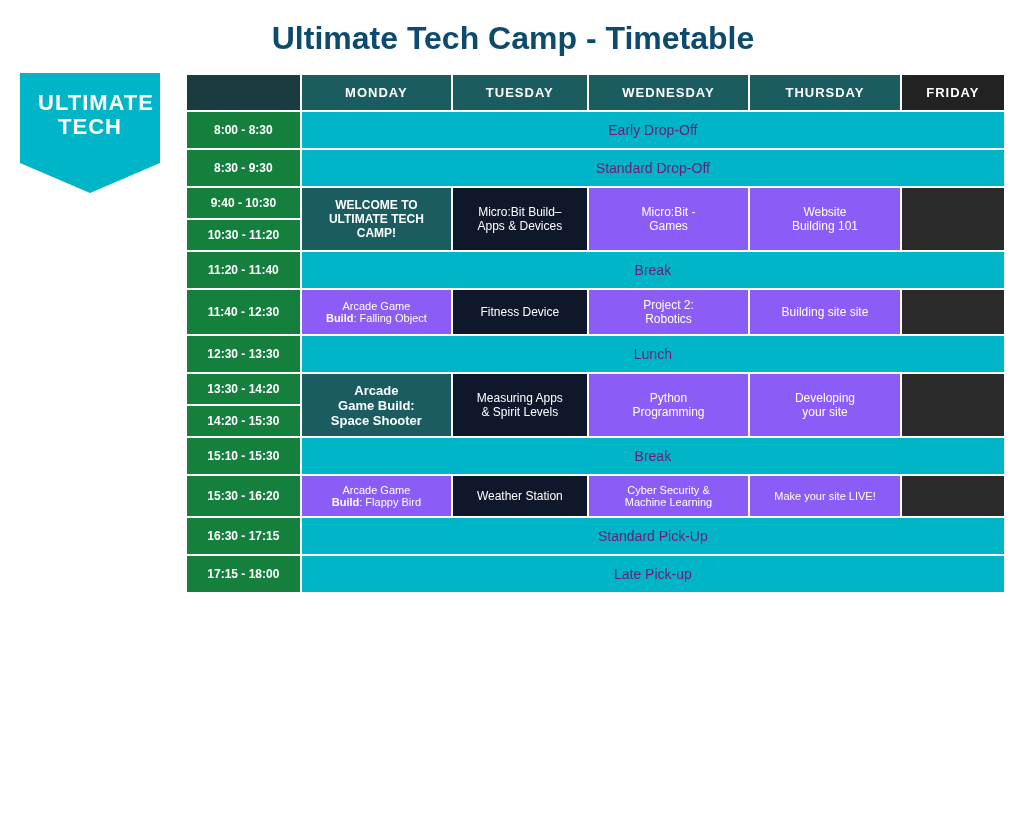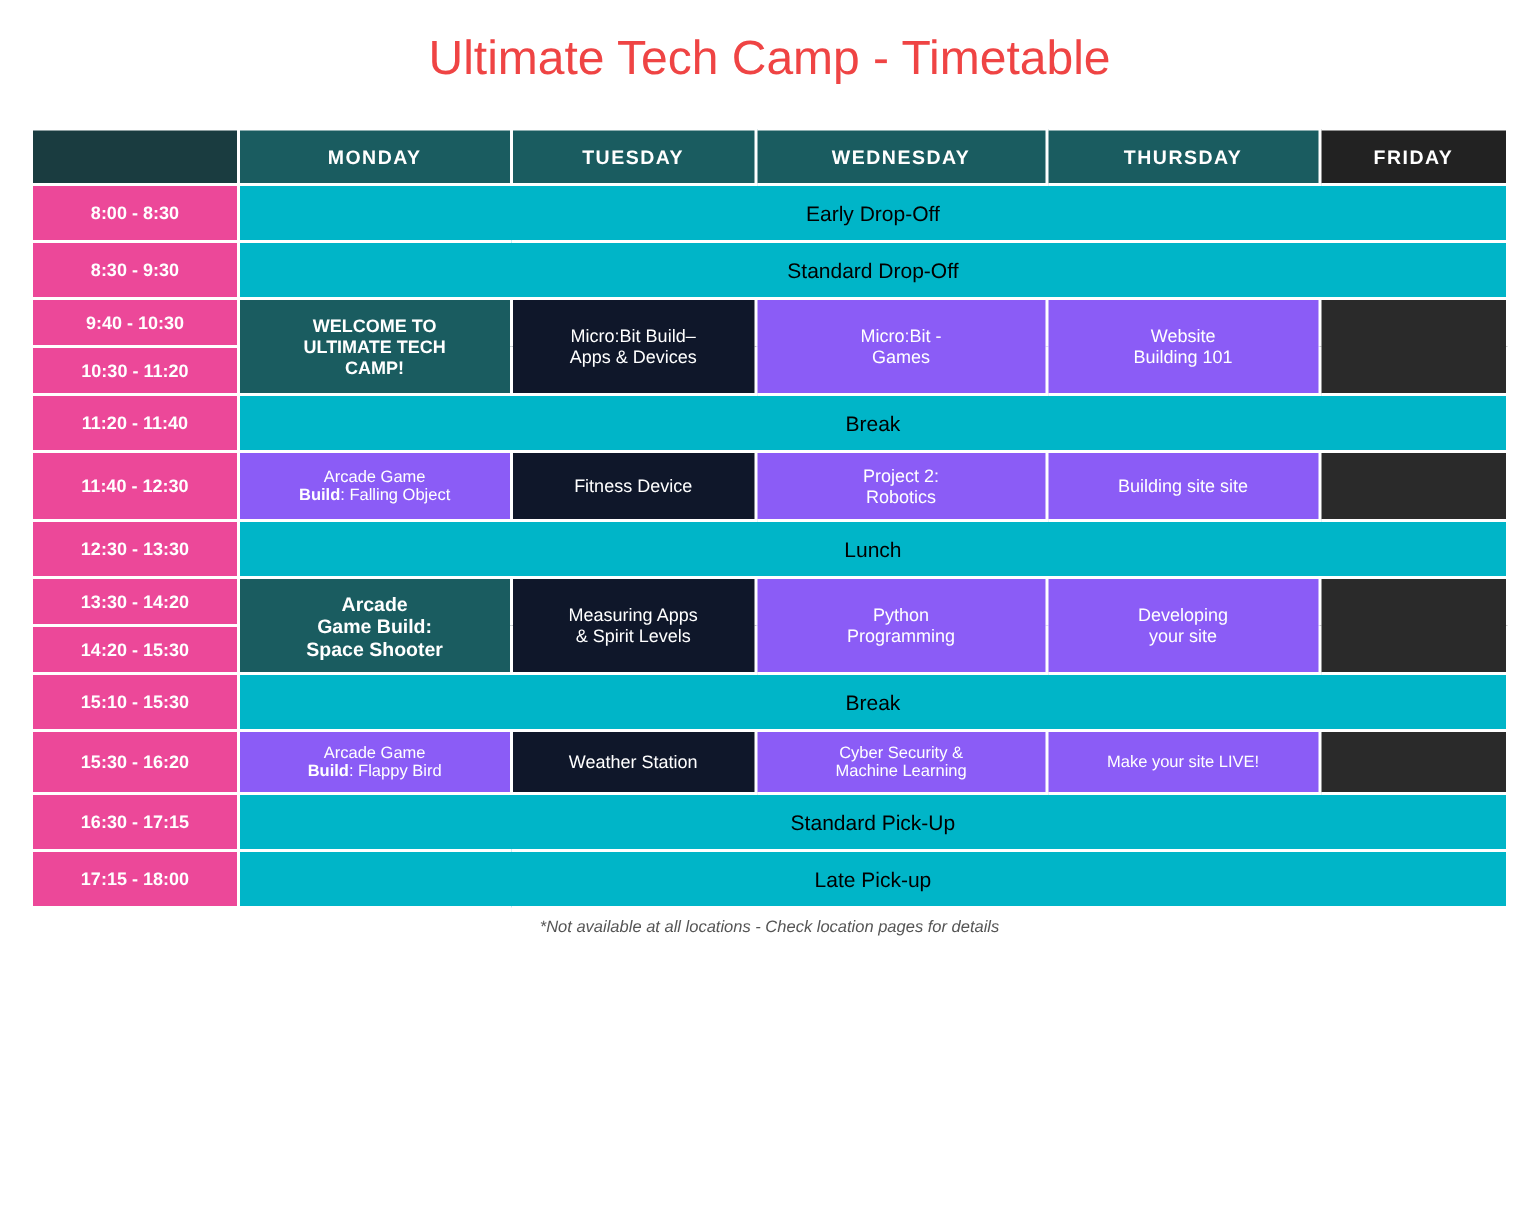--- a/index.html
+++ b/index.html
@@ -6,23 +6,23 @@
     body {
       font-family: Arial, sans-serif;
       background: #fff;
       width: 1026px;
       min-height: 814px;
       padding: 20px;
     }
     .page-title {
       text-align: center;
       font-size: 32px;
-      font-weight: normal;
-      margin-bottom: 28px;
-      color: #ef4444;
+      font-weight: bold;
+      margin-bottom: 16px;
+      color: #0c4a6e;
     }
     .main-layout {
       display: flex;
       flex-direction: row;
       align-items: flex-start;
     }
     .logo-area {
       width: 165px;
       min-width: 165px;
       display: flex;
@@ -74,30 +74,30 @@
       letter-spacing: 1px;
       padding: 10px 4px;
     }
     .col-friday {
       background: #222;
       color: #fff;
       font-weight: bold;
     }
     
     .time-cell {
-      background: #ec4899;
+      background: #15803d;
       color: #fff;
       font-weight: bold;
       font-size: 12px;
       padding: 8px 4px;
     }
     
     .span-cyan {
       background: #00b5c8;
-      color: #000000;
+      color: #701a75;
       font-size: 14px;
       padding: 10px 4px;
     }
     
     .cell-teal {
       background: #8b5cf6;
       color: #fff;
       padding: 8px 12px;
       font-size: 12px;
     }
@@ -134,20 +134,26 @@
     .small-text {
       font-size: 11px;
     }
   </style>
 </head>
 <body>
 
 <div class="page-title">Ultimate Tech Camp - Timetable</div>
 
 <div class="main-layout">
+  <div class="logo-area">
+    <div class="logo-badge">
+      <span>ULTIMATE</span><br>
+      <span>TECH</span>
+    </div>
+  </div>
 
   <div class="timetable-wrap">
     <table>
       <colgroup>
         <col style="width:110px">
         <col style="width:145px">
         <col style="width:130px">
         <col style="width:155px">
         <col style="width:145px">
         <col style="width:100px">
@@ -237,15 +243,14 @@
           <td class="time-cell">16:30 - 17:15</td>
           <td colspan="5" class="span-cyan">Standard Pick-Up</td>
         </tr>
 
         <tr>
           <td class="time-cell">17:15 - 18:00</td>
           <td colspan="5" class="span-cyan">Late Pick-up</td>
         </tr>
       </tbody>
     </table>
-    <div class="footnote">*Not available at all locations - Check location pages for details</div>
   </div>
 </div>
 
 </body></html>

